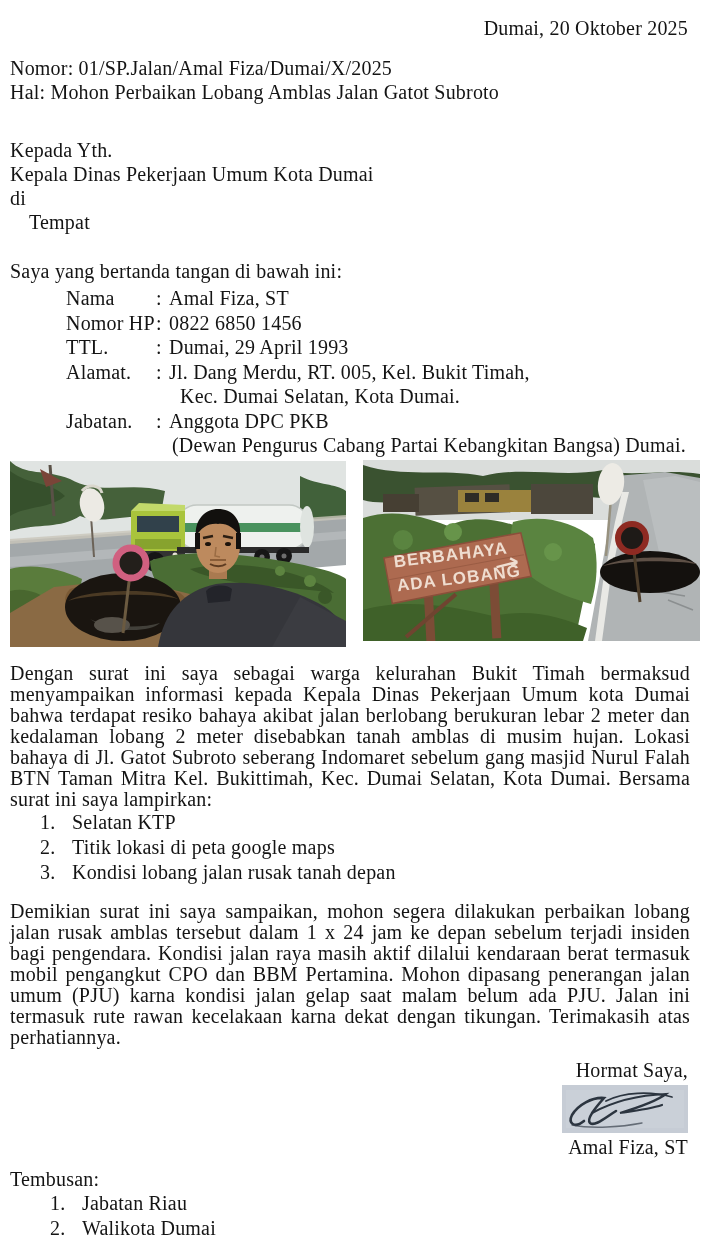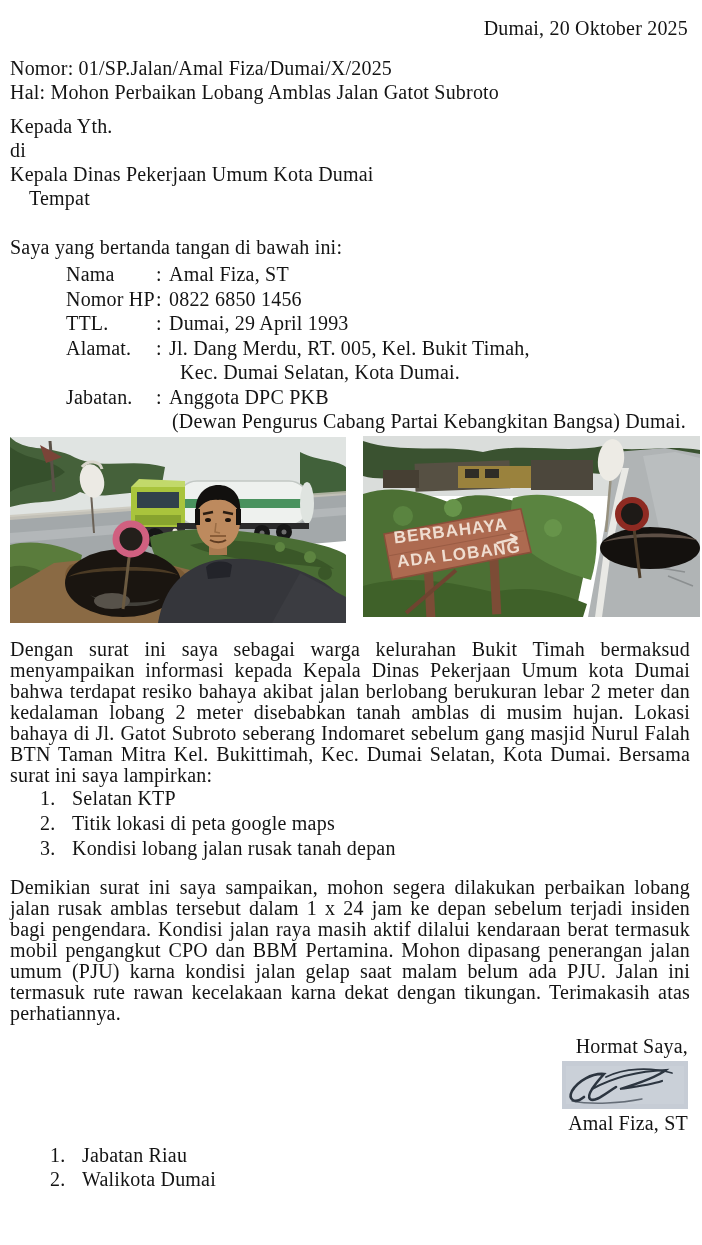--- a/index.html
+++ b/index.html
@@ -6,21 +6,21 @@
   html,body { background:#ffffff; }
   body {
     width:702px; height:1245px; overflow:hidden;
     font-family:"Liberation Serif","DejaVu Serif",serif;
     color:#141414; font-size:20px; letter-spacing:0.2px;
   }
   .page { position:relative; width:702px; height:1245px; background:#fff; }
 
   .date-line { margin:16px 14px 0 0; text-align:right; line-height:24px; }
   .meta { margin:16px 12px 0 10px; line-height:24px; }
-  .addr { margin:10px 0 0 10px; line-height:24px; }
+  .addr { margin:34px 0 0 10px; line-height:24px; }
   .addr .tempat { margin-left:19px; }
   .intro { margin:25px 0 0 10px; line-height:24px; }
 
   .id-rows { margin:3px 0 0 66px; line-height:24.5px; }
   .id-row { display:flex; }
   .id-label { width:90px; flex:0 0 90px; }
   .id-sep { width:13px; flex:0 0 13px; }
   .id-val { flex:1; }
   .cont-a { margin-left:114px; }
   .cont-j { margin-left:106px; }
@@ -50,22 +50,22 @@
 
   <div class="date-line">Dumai, 20 Oktober 2025</div>
 
   <div class="meta">
     <div>Nomor: 01/SP.Jalan/Amal Fiza/Dumai/X/2025</div>
     <div>Hal: Mohon Perbaikan Lobang Amblas Jalan Gatot Subroto</div>
   </div>
 
   <div class="addr">
     <div>Kepada Yth.</div>
+    <div>Kepala Dinas Pekerjaan Umum Kota Dumai</div>
     <div>di</div>
-    <div>Kepala Dinas Pekerjaan Umum Kota Dumai</div>
     <div class="tempat">Tempat</div>
   </div>
 
   <div class="intro">Saya yang bertanda tangan di bawah ini:</div>
 
   <div class="id-rows">
     <div class="id-row">
       <span class="id-label">Nama</span>
         <span class="id-sep">:</span>
         <span class="id-val">Amal Fiza, ST</span>
@@ -247,20 +247,21 @@
         <path d="M22,36 C12,44 6,38 10,30 C16,20 30,12 42,13 C34,22 24,34 28,38 C33,42 44,32 54,26" fill="none" stroke="#2c3540" stroke-width="2.6" stroke-linecap="round"></path>
         <path d="M30,28 C52,16 78,10 104,9 C96,15 78,22 58,28 C72,26 88,24 100,20" fill="none" stroke="#2c3540" stroke-width="2.2" stroke-linecap="round"></path>
         <path d="M44,16 C62,7 88,6 110,12" fill="none" stroke="#2c3540" stroke-width="1.8" stroke-linecap="round"></path>
         <path d="M10,40 C30,44 60,42 80,38" fill="none" stroke="#39424d" stroke-width="1.4" stroke-linecap="round" opacity="0.7"></path>
       </svg>
     </div>
     <div>Amal Fiza, ST</div>
   </div>
 
   <div class="tembusan">
+    <div>Tembusan:</div>
     <div class="num-list">
       <div class="list-row">
         <span class="num">1.</span>
           <span>Jabatan Riau</span>
       </div>
       <div class="list-row">
         <span class="num">2.</span>
           <span>Walikota Dumai</span>
       </div>
 

